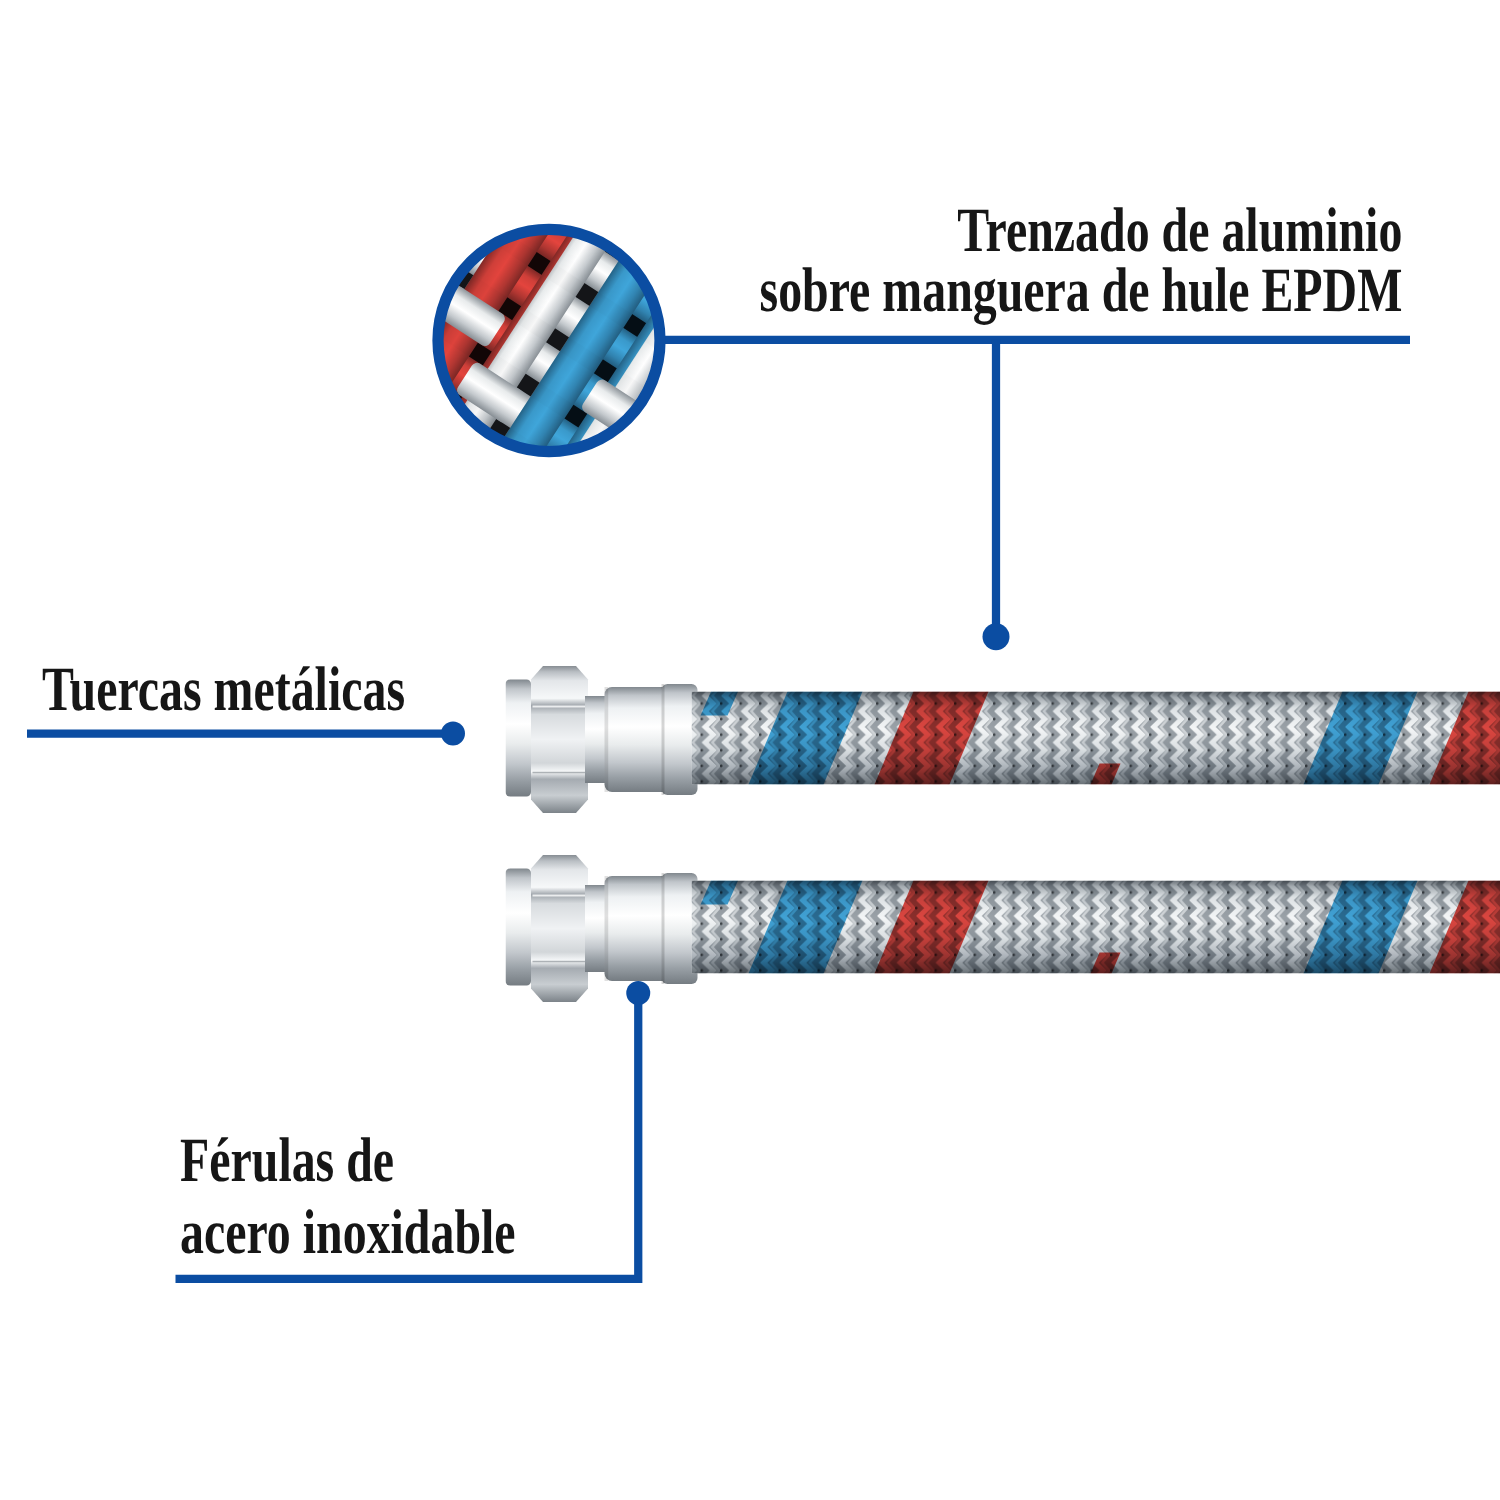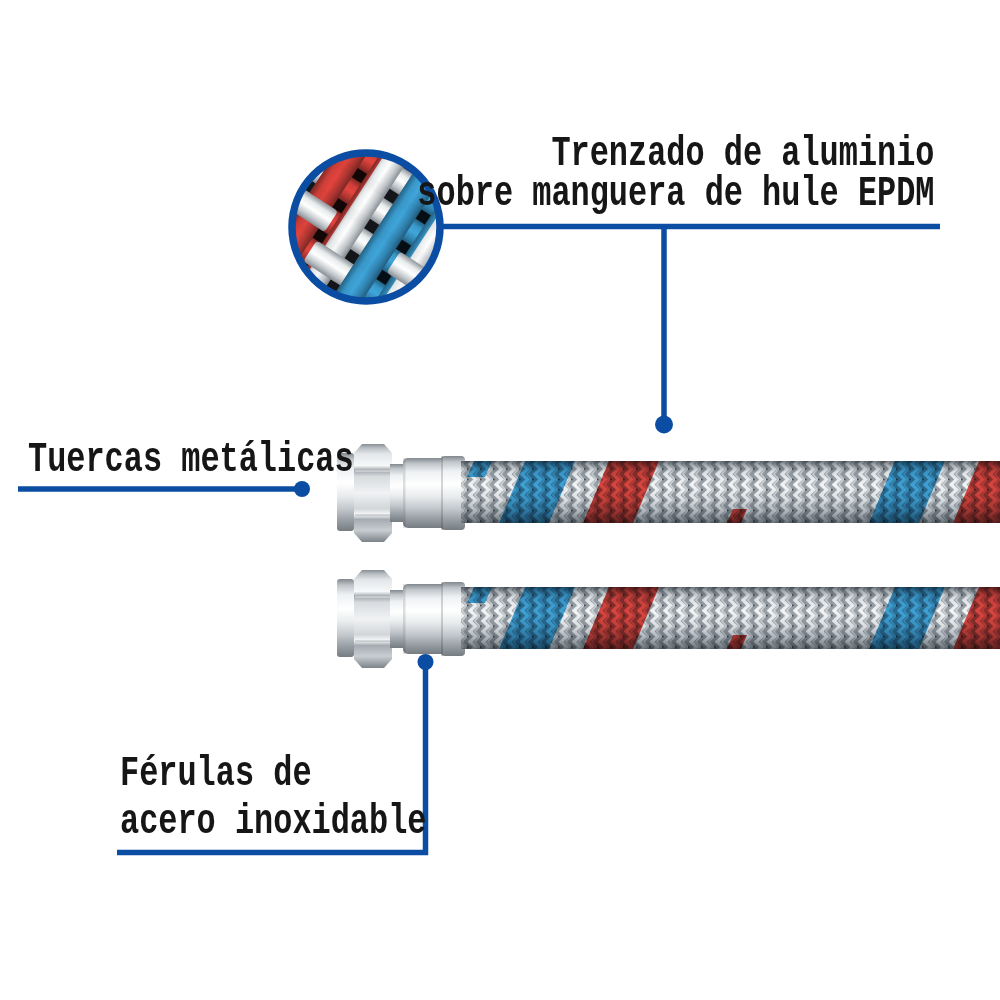--- a/index.html
+++ b/index.html
@@ -1,17 +1,17 @@
 <!DOCTYPE html>
 <html style="--accent-blue: #0b4da2; --text: #161616; --stripe-red: #e2342c; --stripe-blue: #2e9fd8; --braid-silver: #eef1f3; --background: #ffffff;"><head>
 <meta charset="utf-8">
 <style>
   html,body{margin:0;padding:0;background:var(--background,#fff);}
   .stage{position:relative;width:1000px;height:1000px;background:var(--background,#fff);overflow:hidden;
-         font-family:Liberation Mono, monospace;}
+         font-family:Liberation Serif, serif;}
   .stage > *{position:absolute;}
   
   .callout-line{stroke:var(--accent-blue,#0b4da2);stroke-width:5.5;fill:none;}
   .callout-dot{fill:var(--accent-blue,#0b4da2);}
   .ring{fill:none;stroke:var(--accent-blue,#0b4da2);stroke-width:7.5;}
   .stripe-red{fill:var(--stripe-red,#e2342c);}
   .stripe-blue{fill:var(--stripe-blue,#2e9fd8);}
   
   .label{color:var(--text,#161616);font-weight:bold;font-size:42px;line-height:40px;
          white-space:nowrap;transform:scaleX(0.76);}

